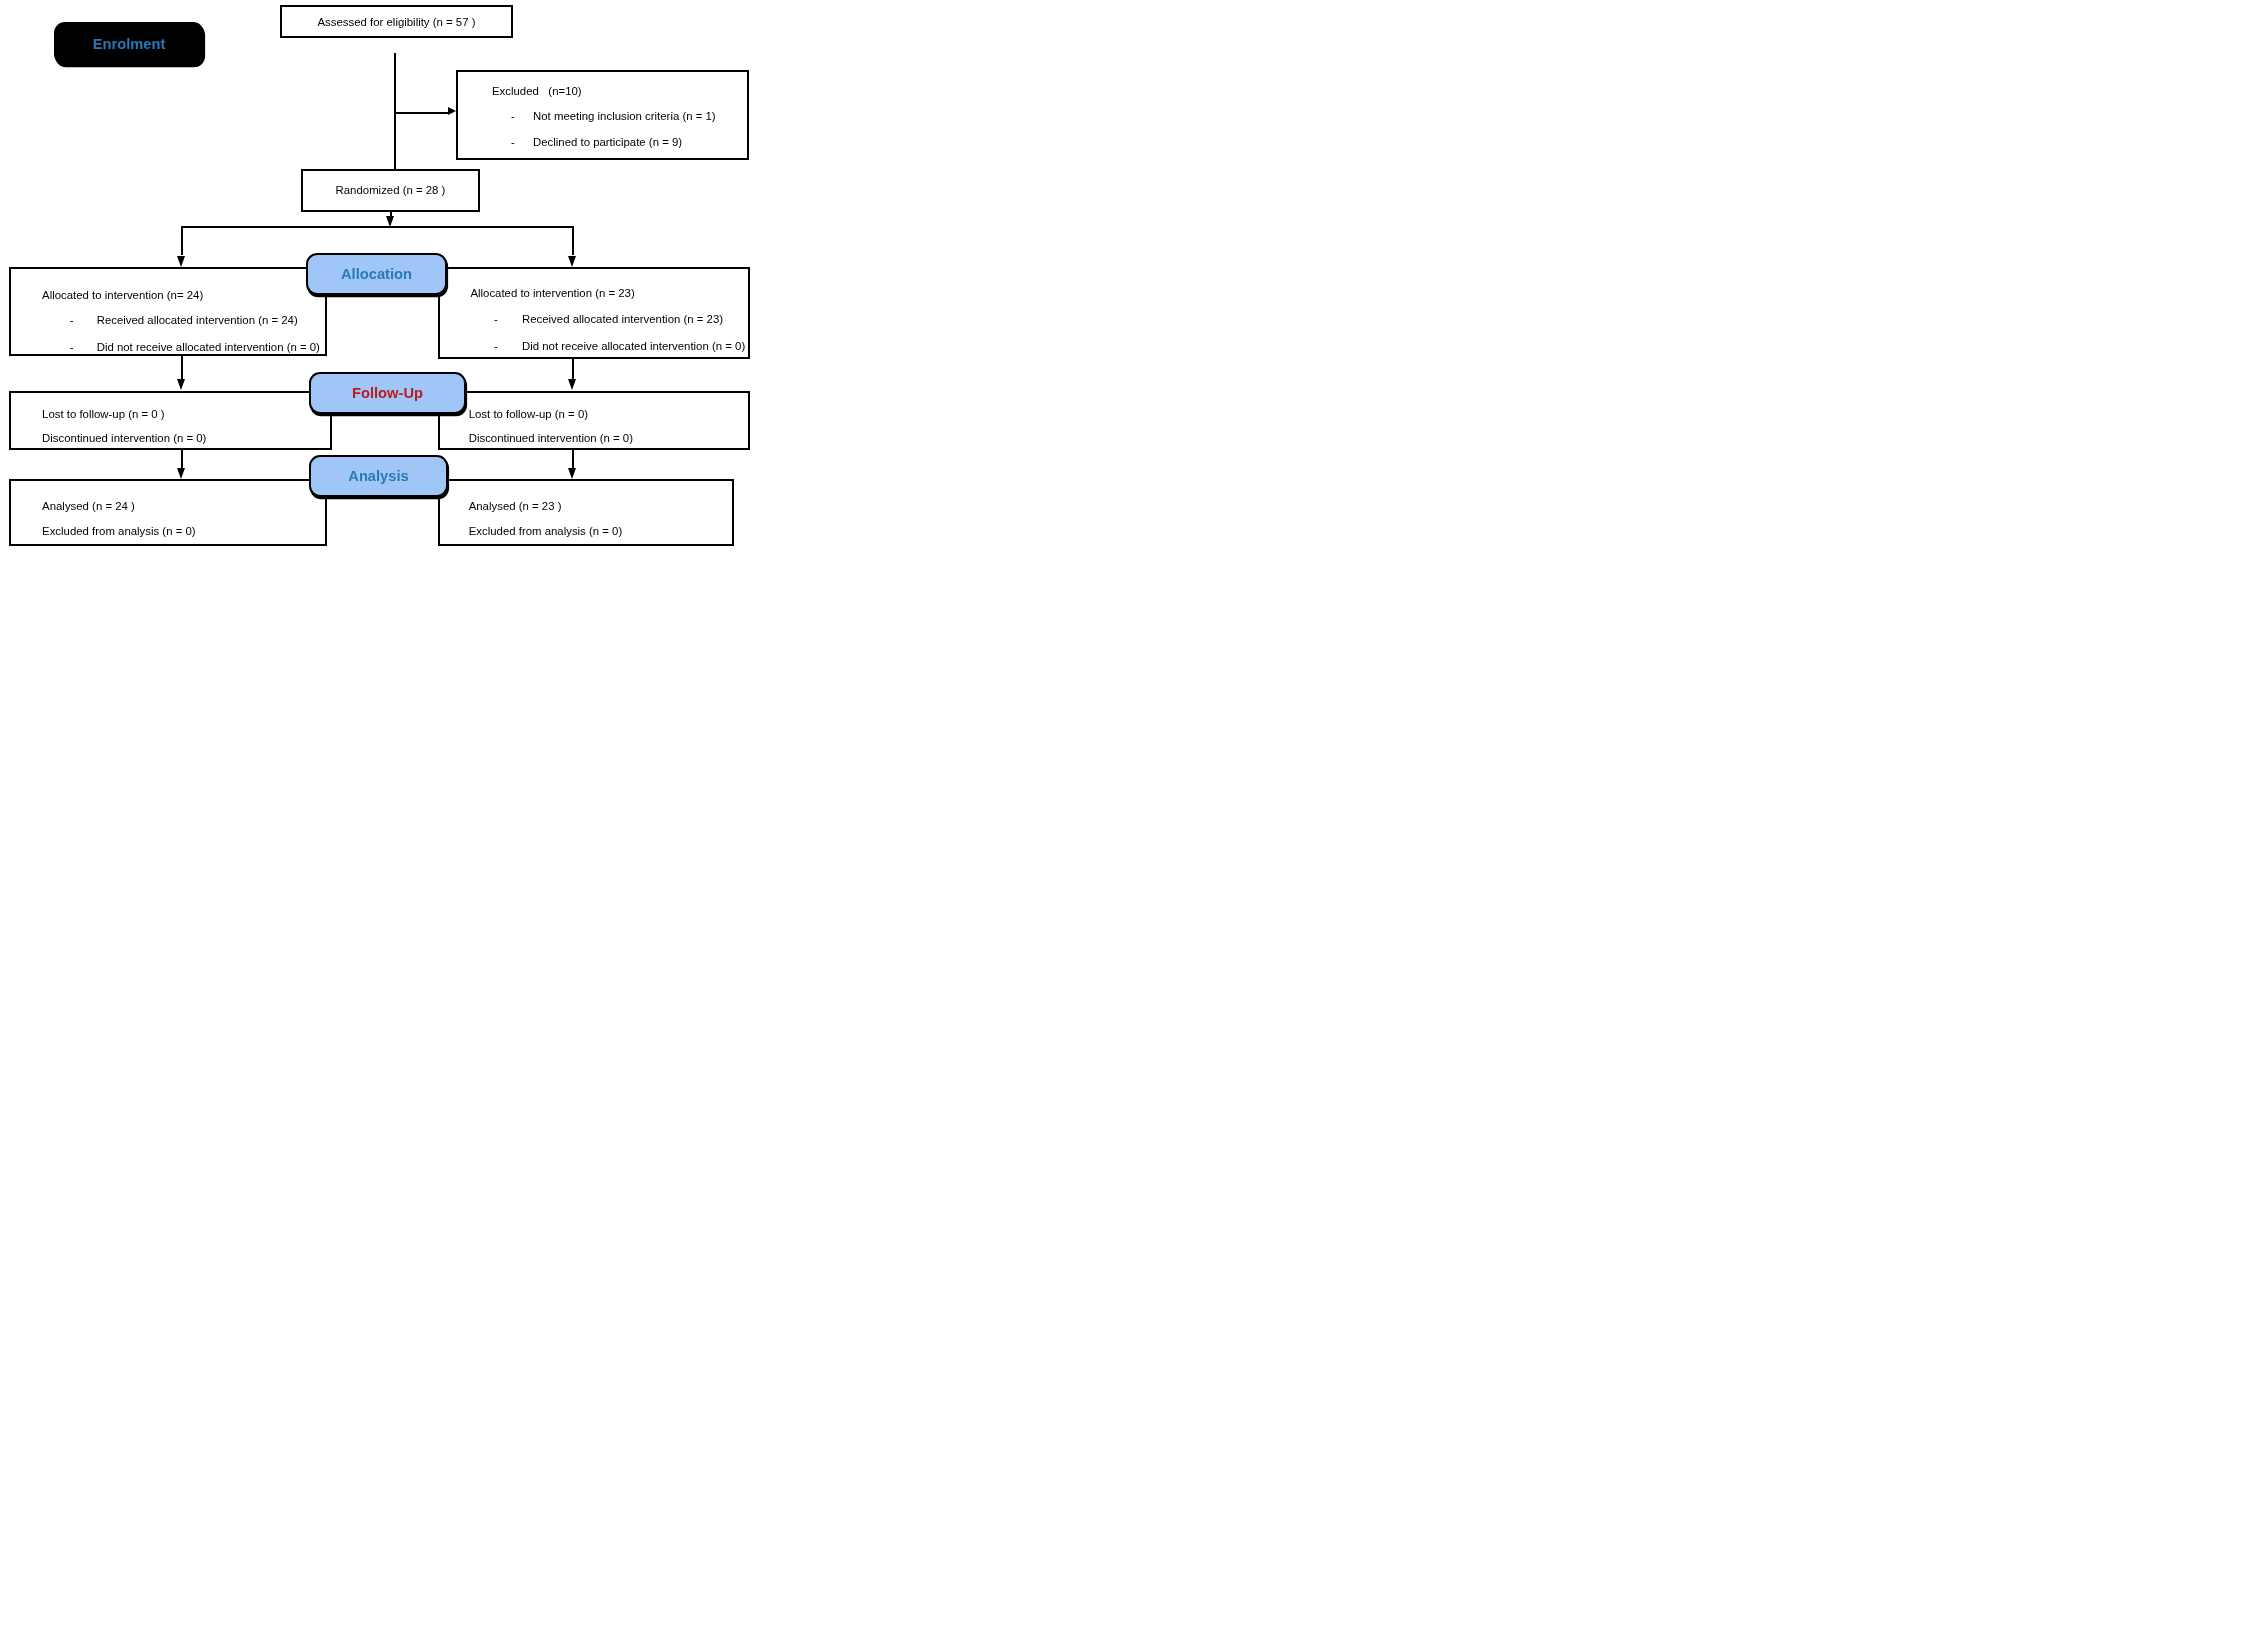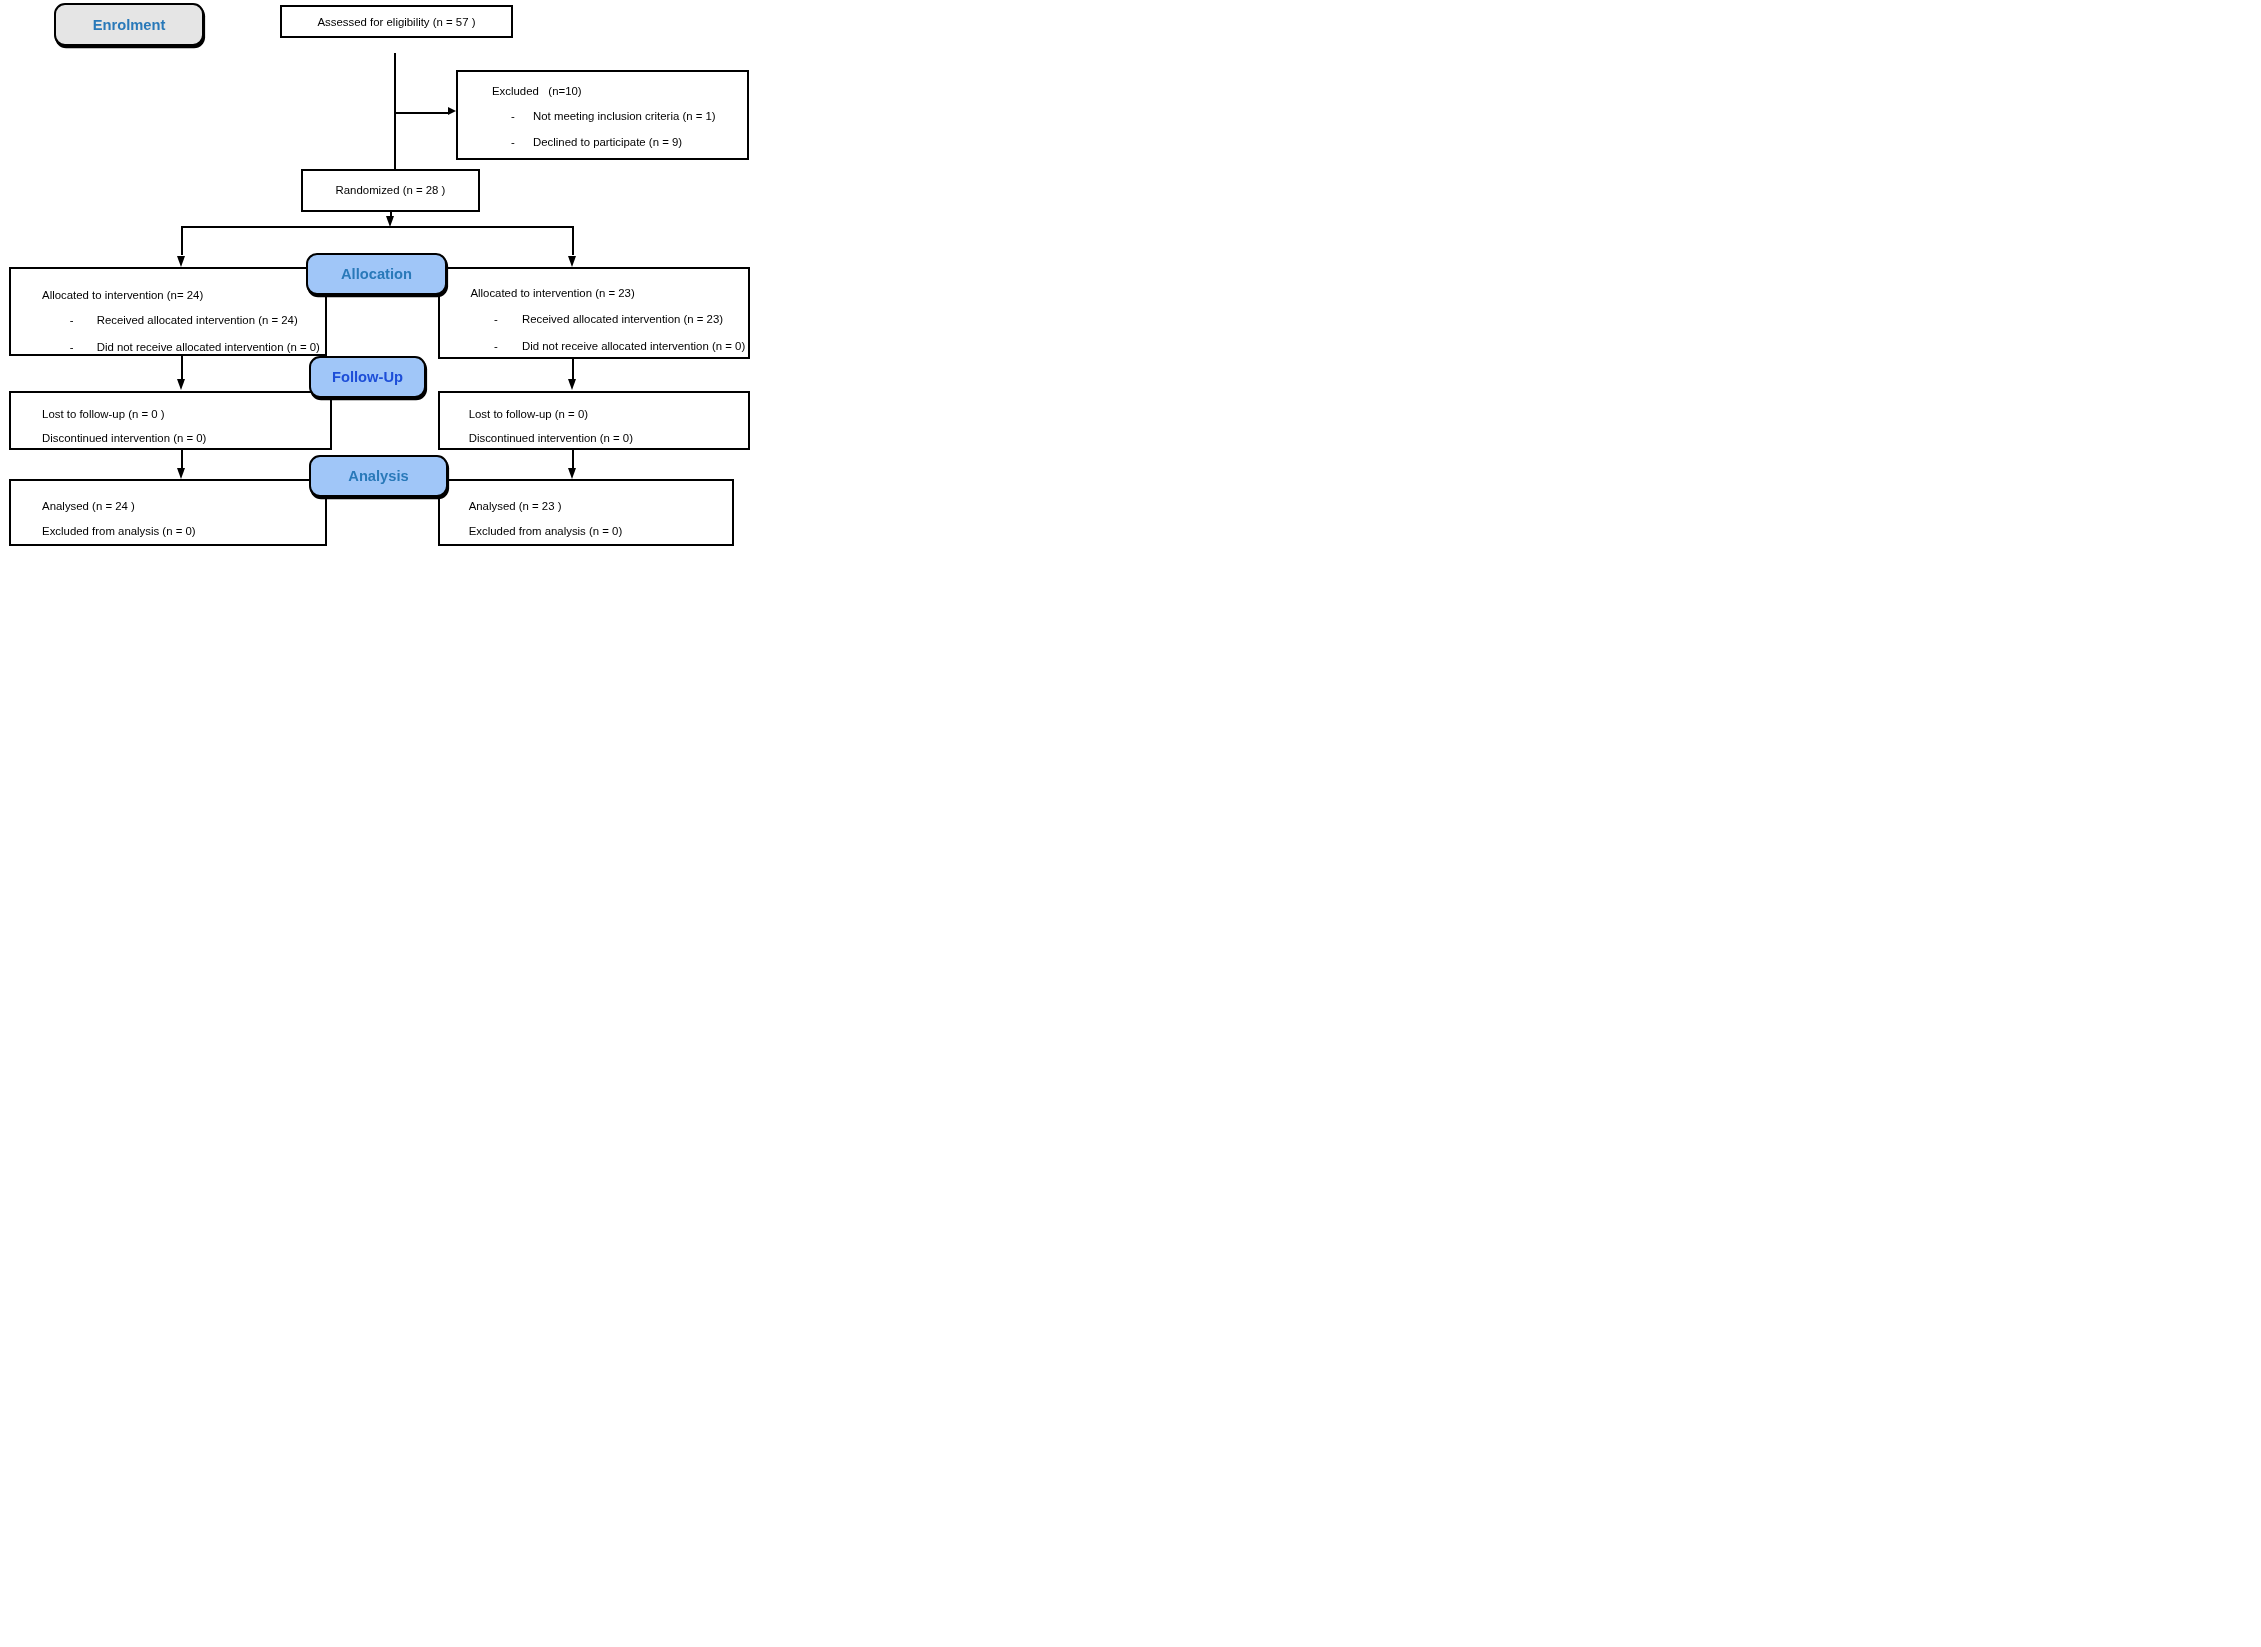--- a/index.html
+++ b/index.html
@@ -107,29 +107,29 @@
   <div class="wbox" style="left:8.7px; top:479px; width:318px; height:67px;">
     <span class="btxt abs" style="left:11.4px; top:18px;text-align:right;">Analysed (n = 24 )</span>
     <span class="btxt abs" style="left:11.4px; top:43px;">Excluded from analysis (n = 0)</span>
   </div>
 
   <div class="wbox" style="left:438px; top:479px; width:296px; height:67px;">
     <span class="btxt abs" style="left:8.7px; top:18px;">Analysed (n = 23 )</span>
     <span class="btxt abs" style="left:8.7px; top:43px;">Excluded from analysis (n = 0)</span>
   </div>
 
-  <div class="stage" style="left: 54px; top: 3px; width: 150px; height: 43px; background: #e5e5e5; color: rgb(41, 121, 185);">
+  <div class="stage" style="left: 54px; top: 22px; width: 150px; height: 43px; background: #000000; color: rgb(41, 121, 185);">
     <span>Enrolment</span>
   </div>
 
   <div class="stage" style="left: 306px; top: 253px; width: 141px; height: 42px; background: rgb(160, 198, 248); color: rgb(41, 121, 185);">
     <span>Allocation</span>
   </div>
 
-  <div class="stage" style="left: 309px; top: 356px; width: 117px; height: 42px; background: rgb(160, 198, 248); color: #1d4ed8;">
+  <div class="stage" style="left: 309px; top: 372px; width: 157px; height: 42px; background: rgb(160, 198, 248); color: #b91c1c;">
     <span>Follow-Up</span>
   </div>
 
   <div class="stage" style="left: 309px; top: 455px; width: 139px; height: 42px; background: rgb(160, 198, 248); color: rgb(41, 121, 185);">
     <span>Analysis</span>
   </div>
 
 </div>
 
 

